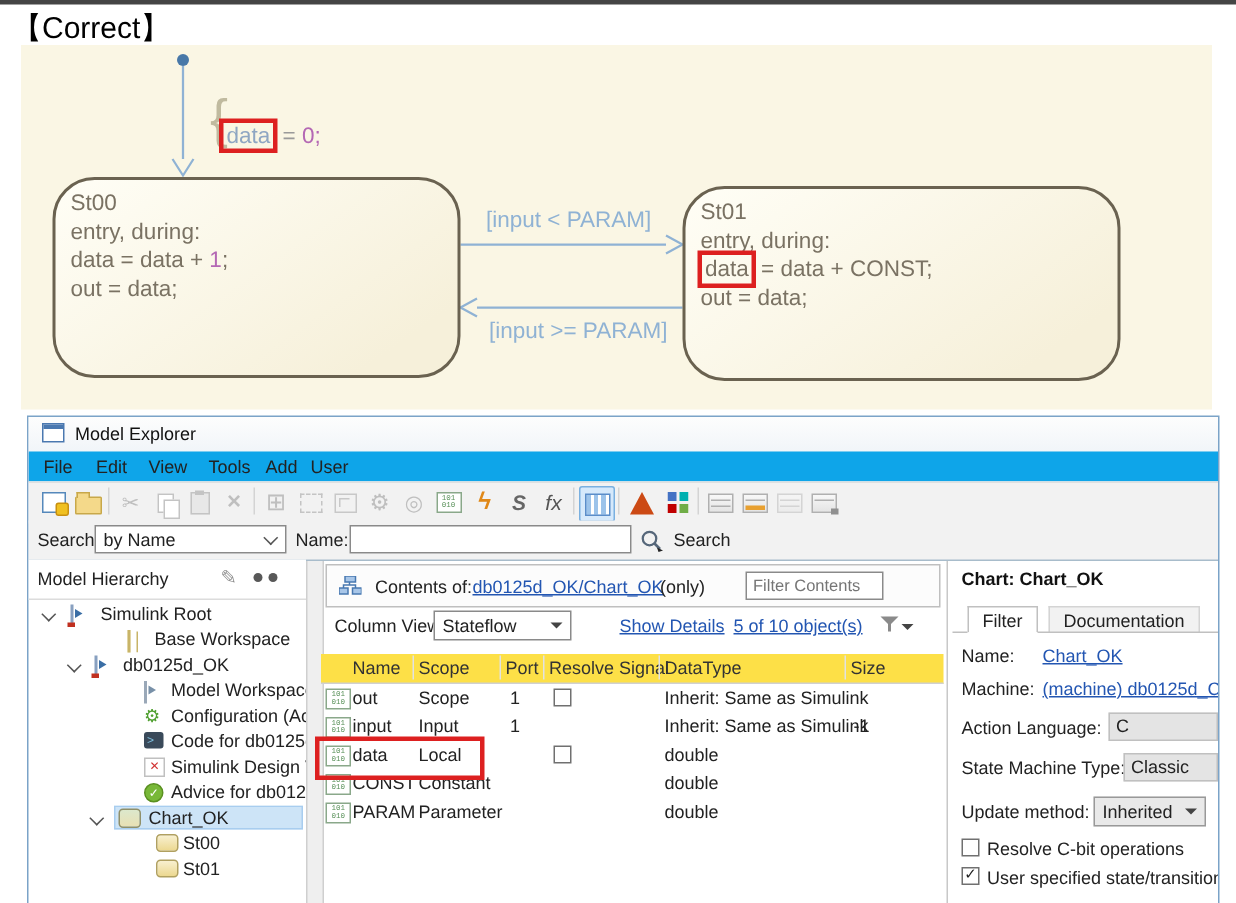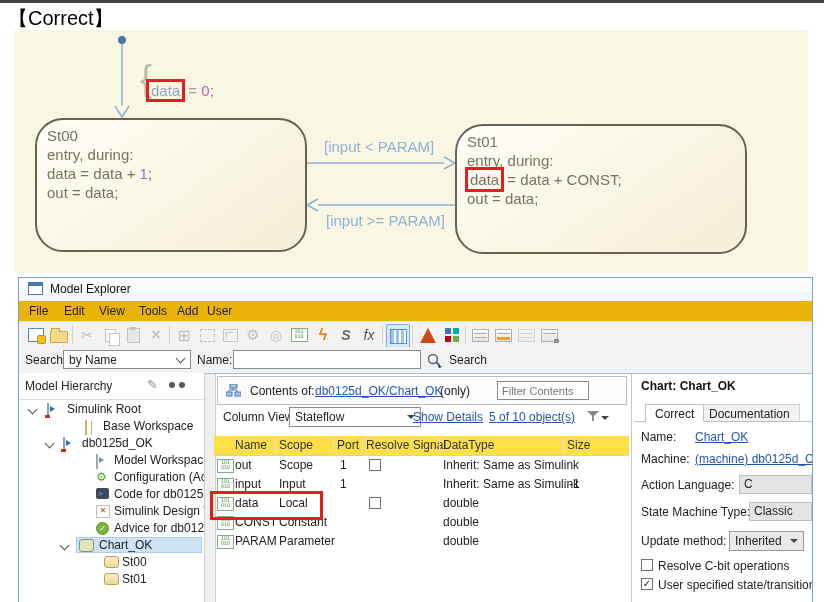--- a/index.html
+++ b/index.html
@@ -20,21 +20,21 @@
   .init-brace{position:absolute;font-size:36px;font-weight:300;color:#c0ba9f}
   .init-label{position:absolute;font-size:15px;white-space:nowrap}
   .t-var{color:#8fa6c2}.t-eq{color:#9a9a9a}.t-num{color:#b468b4}
   
   .window{position:absolute;left:18px;top:277px;width:793px;height:325px;background:#fff;
           border:1px solid #7ba3c8;overflow:hidden;font-size:12px}
   .titlebar{position:absolute;left:0;top:0;width:100%;height:23px;background:linear-gradient(#fdfdfd,#f1f5f9);border-bottom:1px solid #e2eaf2}
   .win-ico{position:absolute;left:9px;top:4px;width:15px;height:13px;border:1px solid #4a78b0;background:#fff;box-sizing:border-box}
   .win-ico::before{content:"";position:absolute;left:0;top:0;width:100%;height:3px;background:#4a78b0}
   .win-title{position:absolute;left:31px;top:4px;color:#111}
-  .menubar{position:absolute;left:0;top:23px;width:100%;height:20px;background:#eab308}
+  .menubar{position:absolute;left:0;top:23px;width:100%;height:20px;background:#0ea5e9}
   .menu-item{position:absolute;top:3px;color:#222;cursor:default}
   .toolbar{position:absolute;left:0;top:43px;width:100%;height:26px;background:#f2f2f2;border-top:1px solid #e0e0e0;border-bottom:1px solid #cfcfcf}
   .tb{position:absolute;top:2px;width:22px;height:22px;display:flex;align-items:center;justify-content:center;font-size:14px}
   .tbsep{position:absolute;top:3px;width:1px;height:18px;background:#d4d4d4}
   .dis{color:#bfbfbf}
   .i-new{width:14px;height:12px;border:1px solid #5588bb;background:#fff;position:relative}
   .i-new::after{content:"";position:absolute;right:-3px;bottom:-3px;width:7px;height:7px;background:#f0c020;border-radius:2px;border:1px solid #c89010}
   .i-open{width:16px;height:10px;background:#f4d98a;border:1px solid #c8a84a;border-radius:1px;position:relative;margin-top:4px}
   .i-open::before{content:"";position:absolute;left:0;top:-4px;width:7px;height:3px;background:#f4d98a;border:1px solid #c8a84a;border-bottom:none}
   .i-copy{width:9px;height:11px;border:1px solid #c4c4c4;background:#fff;position:relative}
@@ -312,21 +312,21 @@
           </svg>
       </span>
       <span style="position:absolute;left:32px;top:7px">Contents of:</span>
       <span class="link" style="position:absolute;left:97px;top:7px">db0125d_OK/Chart_OK</span>
       <span style="position:absolute;left:222px;top:7px">(only)</span>
       <input class="textinput" style="left: 279px; top: 4px; width: 92px; font-size: 11px; color: rgb(153, 153, 153);" placeholder="Filter Contents">
     </div>
 
     <div class="colviewrow">
       <span style="position:absolute;left:6px;top:4px">Column View:</span>
-      <span class="combo" style="left:72px;top:1px;width:132px;height:20px"><span>Stateflow</span><span class="caret"></span></span>
+      <span class="combo" style="left:72px;top:1px;width:92px;height:20px"><span>Stateflow</span><span class="caret"></span></span>
       <span class="link" style="position:absolute;left:196px;top:4px">Show Details</span>
       <span class="link" style="position:absolute;left:272px;top:4px">5 of 10 object(s)</span>
       <span class="funnel" style="left:370px;top:4px"></span>
       <span class="caret" style="left:384px;top:12px;right:auto;position:absolute"></span>
     </div>
 
     <div class="thead">
       <span class="th" style="left:21px">Name</span>
       <span class="th" style="left:65px">Scope</span>
       <span class="th" style="left:123px">Port</span>
@@ -372,21 +372,21 @@
     </div>
     <div class="datarow" style="top:254px">
       <span class="rowico i-dat"></span>
       <span class="c" style="left:21px">PARAM</span>
       <span class="c" style="left:65px">Parameter</span>
       <span class="c" style="left:229px">double</span>
     </div>
     <div class="red-row"></div>
 
     <div class="prophead">Chart: Chart_OK</div>
-    <div class="tab active" style="left:626px">Correct</div>
+    <div class="tab active" style="left:626px">Filter</div>
     <div class="tab inactive" style="left:680px">Documentation</div>
     <div class="tabline"></div>
 
     <span class="plabel" style="left:622px;top:152px">Name:</span>
     <span class="link" style="position:absolute;left:676px;top:152px">Chart_OK</span>
     <span class="plabel" style="left:622px;top:174px">Machine:</span>
     <span class="link" style="position:absolute;left:676px;top:174px;white-space:nowrap">(machine) db0125d_C</span>
     <span class="plabel" style="left:622px;top:200px">Action Language:</span>
     <span class="pfield" style="left:720px;top:197px;width:73px">C</span>
     <span class="plabel" style="left:622px;top:227px">State Machine Type:</span>

